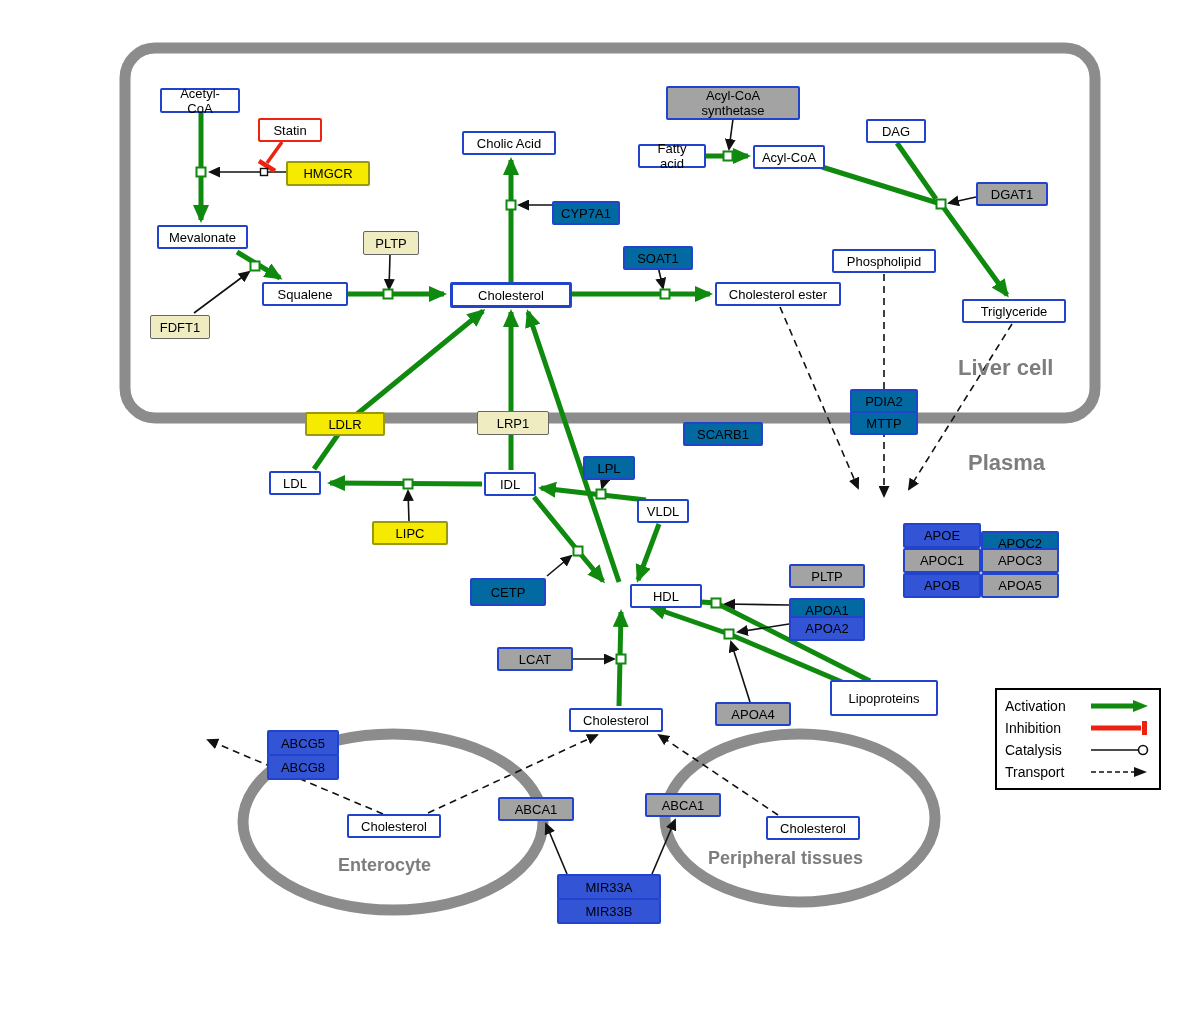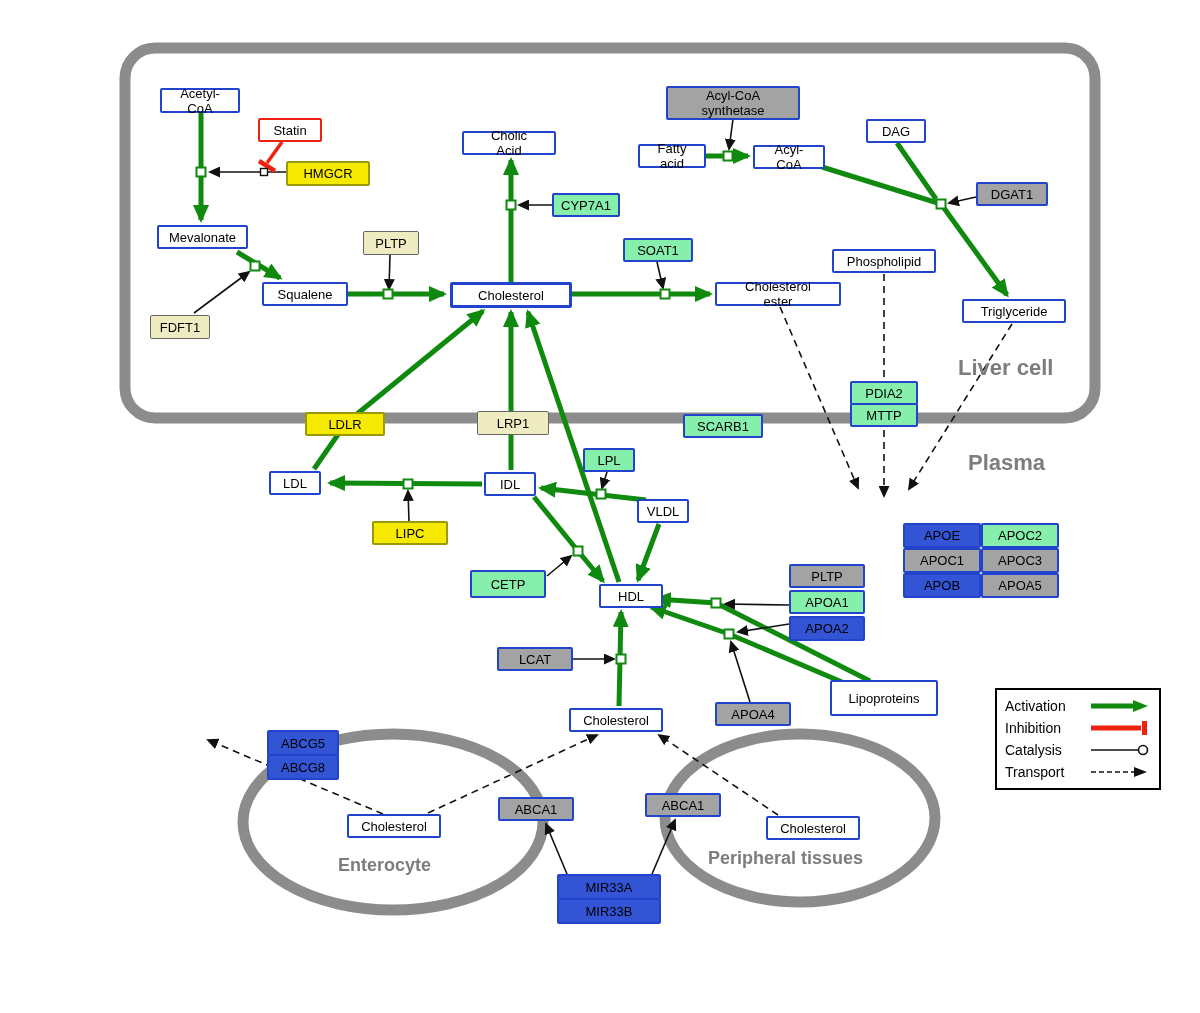--- a/index.html
+++ b/index.html
@@ -1,26 +1,26 @@
 <!DOCTYPE html>
 <html><head>
 <meta charset="utf-8">
 <style>
   html,body{margin:0;padding:0;background:#fff;}
   #canvas{position:relative;width:1200px;height:1013px;background:#fff;
           font-family:"Liberation Sans",sans-serif;overflow:hidden;}
   #edges{position:absolute;left:0;top:0;z-index:1;}
   .node{position:absolute;z-index:2;box-sizing:border-box;display:flex;align-items:center;
         justify-content:center;text-align:center;font-size:13px;line-height:15px;color:#000;
-        background:#fff;border:2px solid #2244cc;border-radius:2px;padding:0 20px;}
+        background:#fff;border:2px solid #2244cc;border-radius:2px;padding:0 6px;}
   .n-thick{border-width:3px;}
   .n-red{border-color:#ee2211;border-width:2.5px;}
   .n-yellow{background:#f5ea00;border-color:#99990a;}
   .n-paleyellow{background:#f0ecc2;border-color:#666;border-width:1.5px;}
-  .n-lightblue{background:#86efac;}
+  .n-lightblue{background:#0369a1;margin-top:8px;}
   .n-midblue{background:#a3a3a3;}
   .n-darkblue{background:#3355d5;}
   .comp-label{position:absolute;z-index:3;font-weight:bold;color:#7d7d7d;font-size:22px;}
   .comp-label.small{font-size:18px;}
   #legend{position:absolute;left:995px;top:688px;width:166px;height:102px;z-index:4;
           border:2px solid #000;background:#fff;box-sizing:border-box;display:flex;
           flex-direction:column;justify-content:space-around;padding:5px 8px;}
   .legend-row{display:flex;align-items:center;justify-content:space-between;font-size:14px;color:#000;}
   .legend-row svg{flex:0 0 auto;}
 </style>
@@ -140,21 +140,21 @@
   <div class="node n-paleyellow" style="left:477px;top:411px;width:72px;height:24px">LRP1</div>
   <div class="node n-lightblue" style="left:683px;top:414px;width:80px;height:24px">SCARB1</div>
   <div class="node n-lightblue" style="left:850px;top:381px;width:68px;height:24px">PDIA2</div>
   <div class="node n-lightblue" style="left:850px;top:403px;width:68px;height:24px">MTTP</div>
   <div class="node" style="left:269px;top:471px;width:52px;height:24px">LDL</div>
   <div class="node" style="left:484px;top:472px;width:52px;height:24px">IDL</div>
   <div class="node n-yellow" style="left:372px;top:521px;width:76px;height:24px">LIPC</div>
   <div class="node n-lightblue" style="left:583px;top:448px;width:52px;height:24px">LPL</div>
   <div class="node" style="left:637px;top:499px;width:52px;height:24px">VLDL</div>
   <div class="node n-lightblue" style="left:470px;top:570px;width:76px;height:28px">CETP</div>
-  <div class="node" style="left:599px;top:584px;width:64px;height:24px">HDL</div>
+  <div class="node" style="left:630px;top:584px;width:72px;height:24px">HDL</div>
   <div class="node n-midblue" style="left:497px;top:647px;width:76px;height:24px">LCAT</div>
   <div class="node n-midblue" style="left:789px;top:564px;width:76px;height:24px">PLTP</div>
   <div class="node n-lightblue" style="left:789px;top:590px;width:76px;height:24px">APOA1</div>
   <div class="node n-darkblue" style="left:789px;top:616px;width:76px;height:25px">APOA2</div>
   <div class="node n-midblue" style="left:715px;top:702px;width:76px;height:24px">APOA4</div>
   <div class="node" style="left:830px;top:680px;width:108px;height:36px">Lipoproteins</div>
   <div class="node n-darkblue" style="left:903px;top:523px;width:78px;height:25px">APOE</div>
   <div class="node n-lightblue" style="left:981px;top:523px;width:78px;height:25px">APOC2</div>
   <div class="node n-midblue" style="left:903px;top:548px;width:78px;height:25px">APOC1</div>
   <div class="node n-midblue" style="left:981px;top:548px;width:78px;height:25px">APOC3</div>

